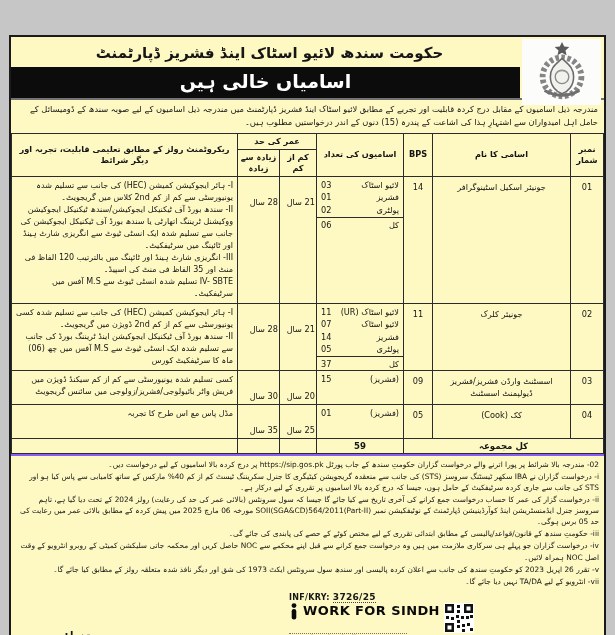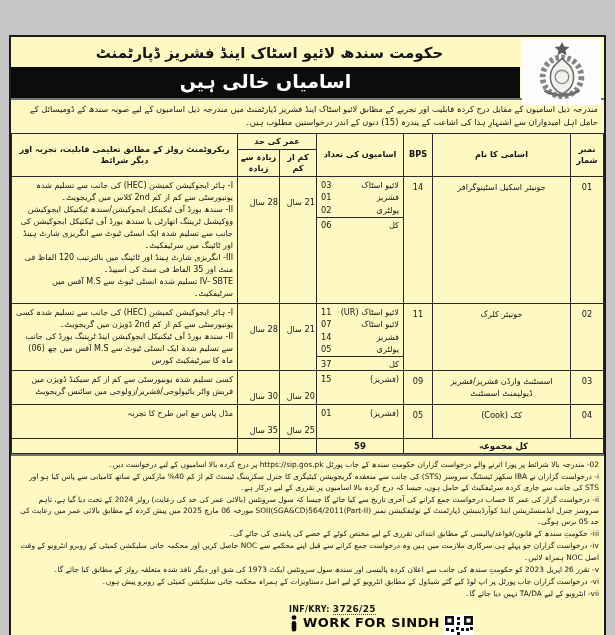--- a/index.html
+++ b/index.html
@@ -62,21 +62,21 @@
   .pc { display:flex; justify-content:space-between; padding:0px 4px; line-height:1.5; }
   .pc.total { border-top:1px solid #2b2b2b; margin-top:1px; padding-top:1px; }
   td.c-age  { text-align:right; vertical-align:top; padding-top:19px; line-height:1.5; }
   td.c-qual {
     vertical-align:top; text-align:right; padding:3px 4px;
     white-space:pre-line; line-height:1.5; font-size:8px;
   }
   tr.total-row td { text-align:center; padding:2px; font-weight:bold; font-size:8.6px; }
   
   .notes {
-    border-top:2px solid #737373;
+    border-top:2px solid #8b5cf6;
     padding:3px 5px 2px;
     direction:rtl; text-align:right;
     font-size:7.4px; line-height:1.5;
     flex:0 0 auto;
   }
   .note { margin-bottom:1px; }
   
   .footer {
     flex:1 1 auto;
     display:flex; justify-content:space-between; align-items:flex-end;
@@ -247,21 +247,20 @@
     </tbody>
   </table>
 
   <div class="notes">
     <div class="note">02- مندرجہ بالا شرائط پر پورا اترنے والے درخواست گزاران حکومتِ سندھ کے جاب پورٹل https://sip.gos.pk پر درج کردہ بالا اسامیوں کے لیے درخواست دیں۔</div>
     <div class="note">i- درخواست گزاران نے IBA سکھر ٹیسٹنگ سروسز (STS) کی جانب سے منعقدہ گریجویشن کیٹیگری کا جنرل سکریننگ ٹیسٹ کم از کم 40% مارکس کے ساتھ کامیابی سے پاس کیا ہو اور STS کی جانب سے جاری کردہ سرٹیفکیٹ کے حامل ہوں، جیسا کہ درج کردہ بالا اسامیوں پر تقرری کے لیے درکار ہے۔</div>
     <div class="note">ii- درخواست گزار کی عمر کا حساب درخواست جمع کرانے کی آخری تاریخ سے کیا جائے گا جیسا کہ سول سرونٹس (بالائی عمر کی حد کی رعایت) رولز 2024 کے تحت دیا گیا ہے، تاہم سروسز جنرل ایڈمنسٹریشن اینڈ کوآرڈینیشن ڈپارٹمنٹ کے نوٹیفکیشن نمبر SOII(SGA&amp;CD)564/2011(Part-II) مورخہ 06 مارچ 2025 میں پیش کردہ کے مطابق بالائی عمر میں رعایت کی حد 05 برس ہوگی۔</div>
     <div class="note">iii- حکومتِ سندھ کے قانون/قواعد/پالیسی کے مطابق ابتدائی تقرری کے لیے مختص کوٹے کے حصے کی پابندی کی جائے گی۔</div>
     <div class="note">iv- درخواست گزاران جو پہلے ہی سرکاری ملازمت میں ہیں وہ درخواست جمع کرانے سے قبل اپنے محکمے سے NOC حاصل کریں اور محکمہ جاتی سلیکشن کمیٹی کے روبرو انٹرویو کے وقت اصل NOC ہمراہ لائیں۔</div>
     <div class="note">v- تقرر 26 اپریل 2023 کو حکومتِ سندھ کی جانب سے اعلان کردہ پالیسی اور سندھ سول سرونٹس ایکٹ 1973 کی شق اور دیگر نافذ شدہ متعلقہ رولز کے مطابق کیا جائے گا۔</div>
-    <div class="note">vi- درخواست گزاران جاب پورٹل پر اپ لوڈ کیے گئے شیڈول کے مطابق انٹرویو کے لیے اصل دستاویزات کے ہمراہ محکمہ جاتی سلیکشن کمیٹی کے روبرو پیش ہوں۔</div>
     <div class="note">vii- انٹرویو کے لیے TA/DA نہیں دیا جائے گا۔</div>
   </div>
 
   <div class="footer">
     <div class="sig">
       <div class="s0">دستخط:</div>
       <div class="s2">لائیو اسٹاک اینڈ فشریز ڈپارٹمنٹ</div>
     </div>
     <div class="info">
       <div class="inf-line">

